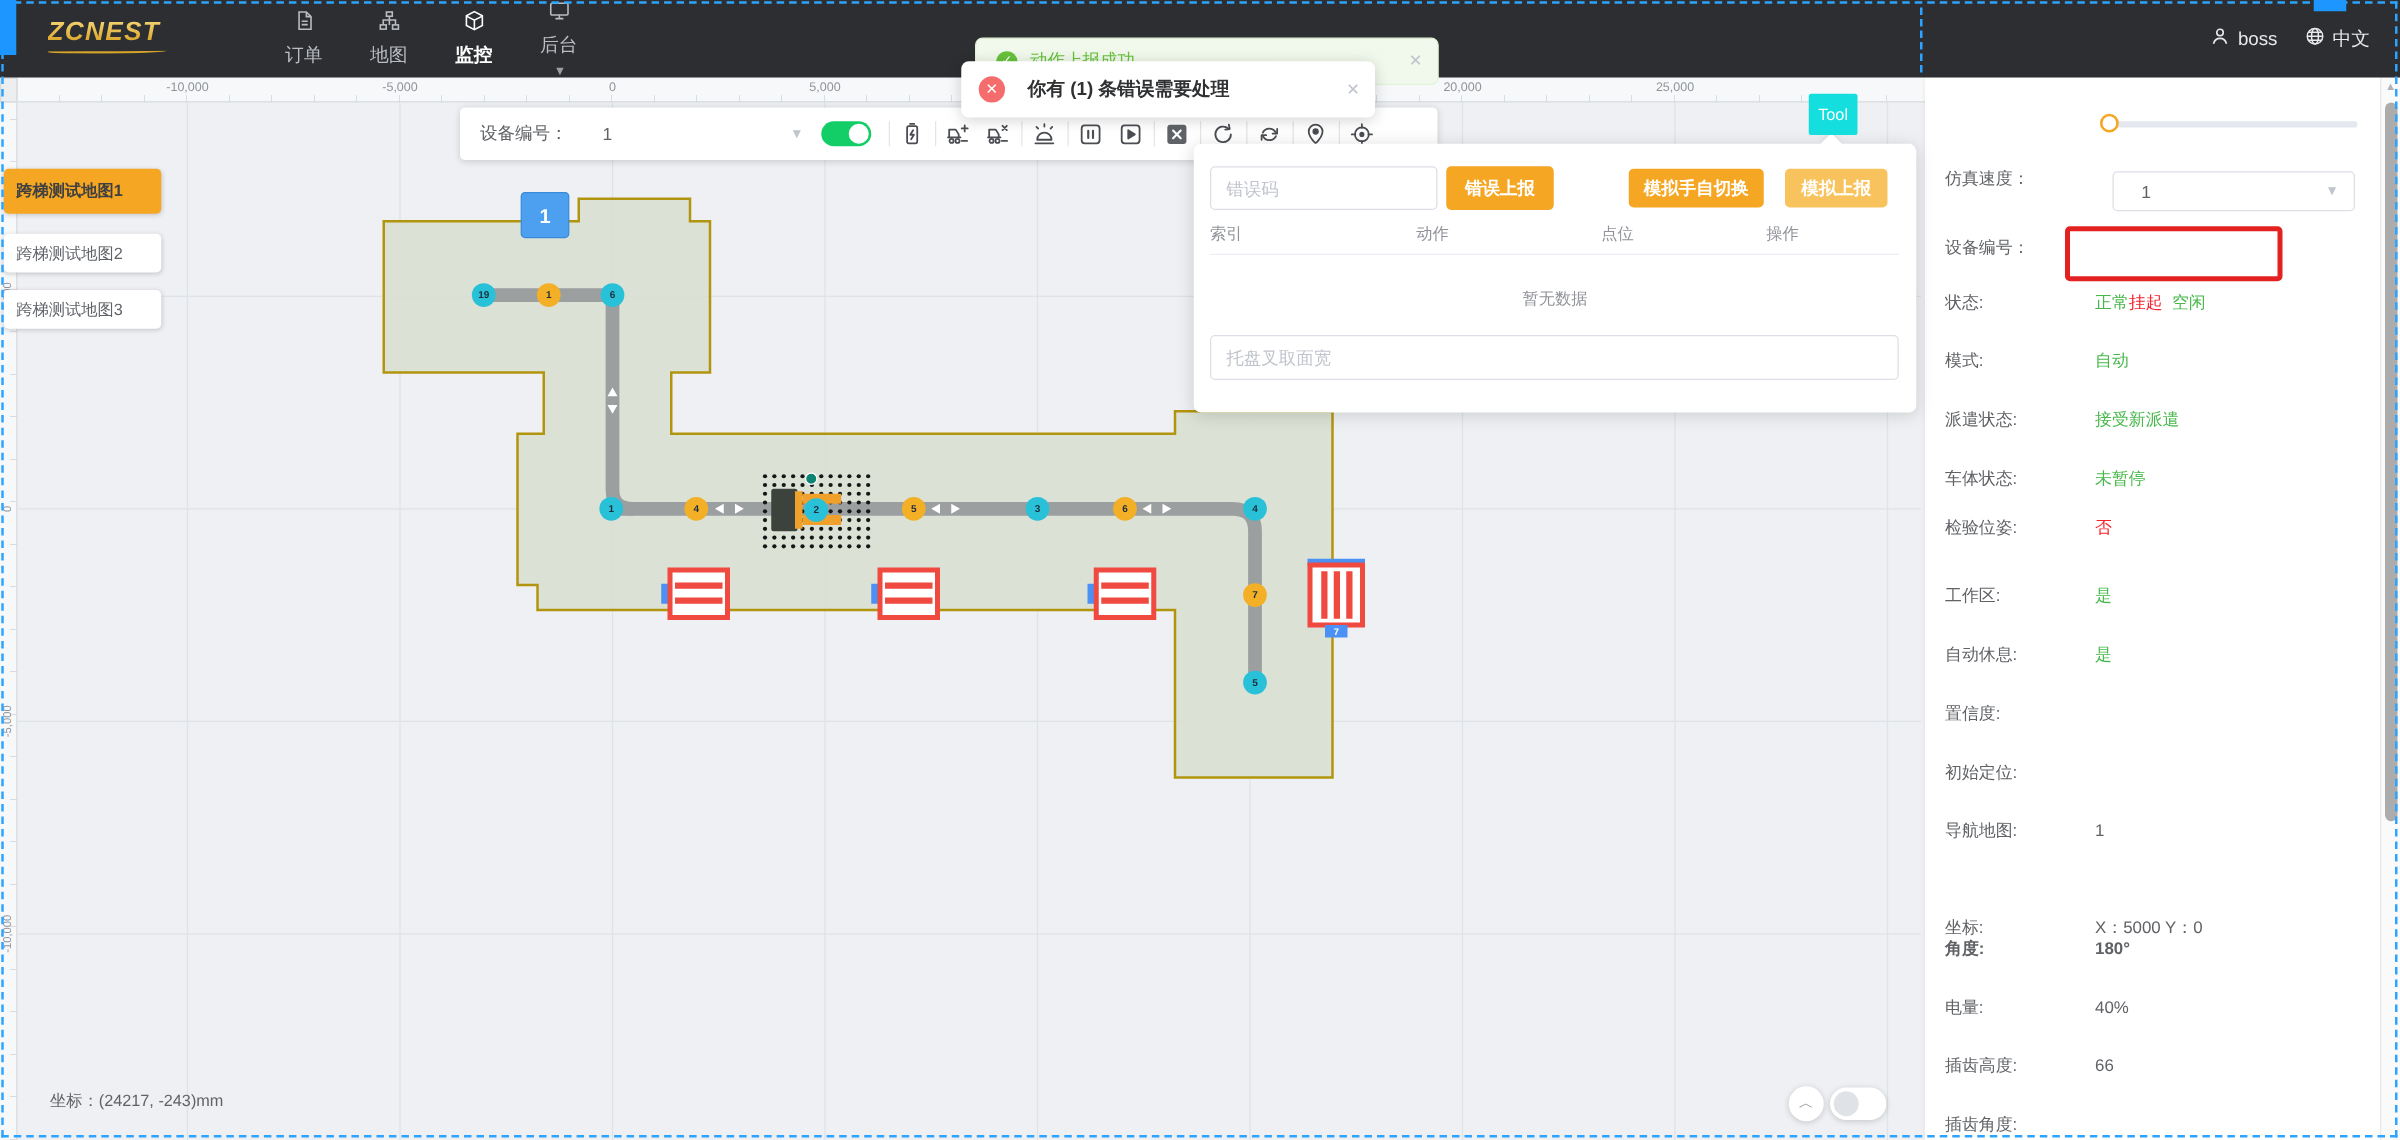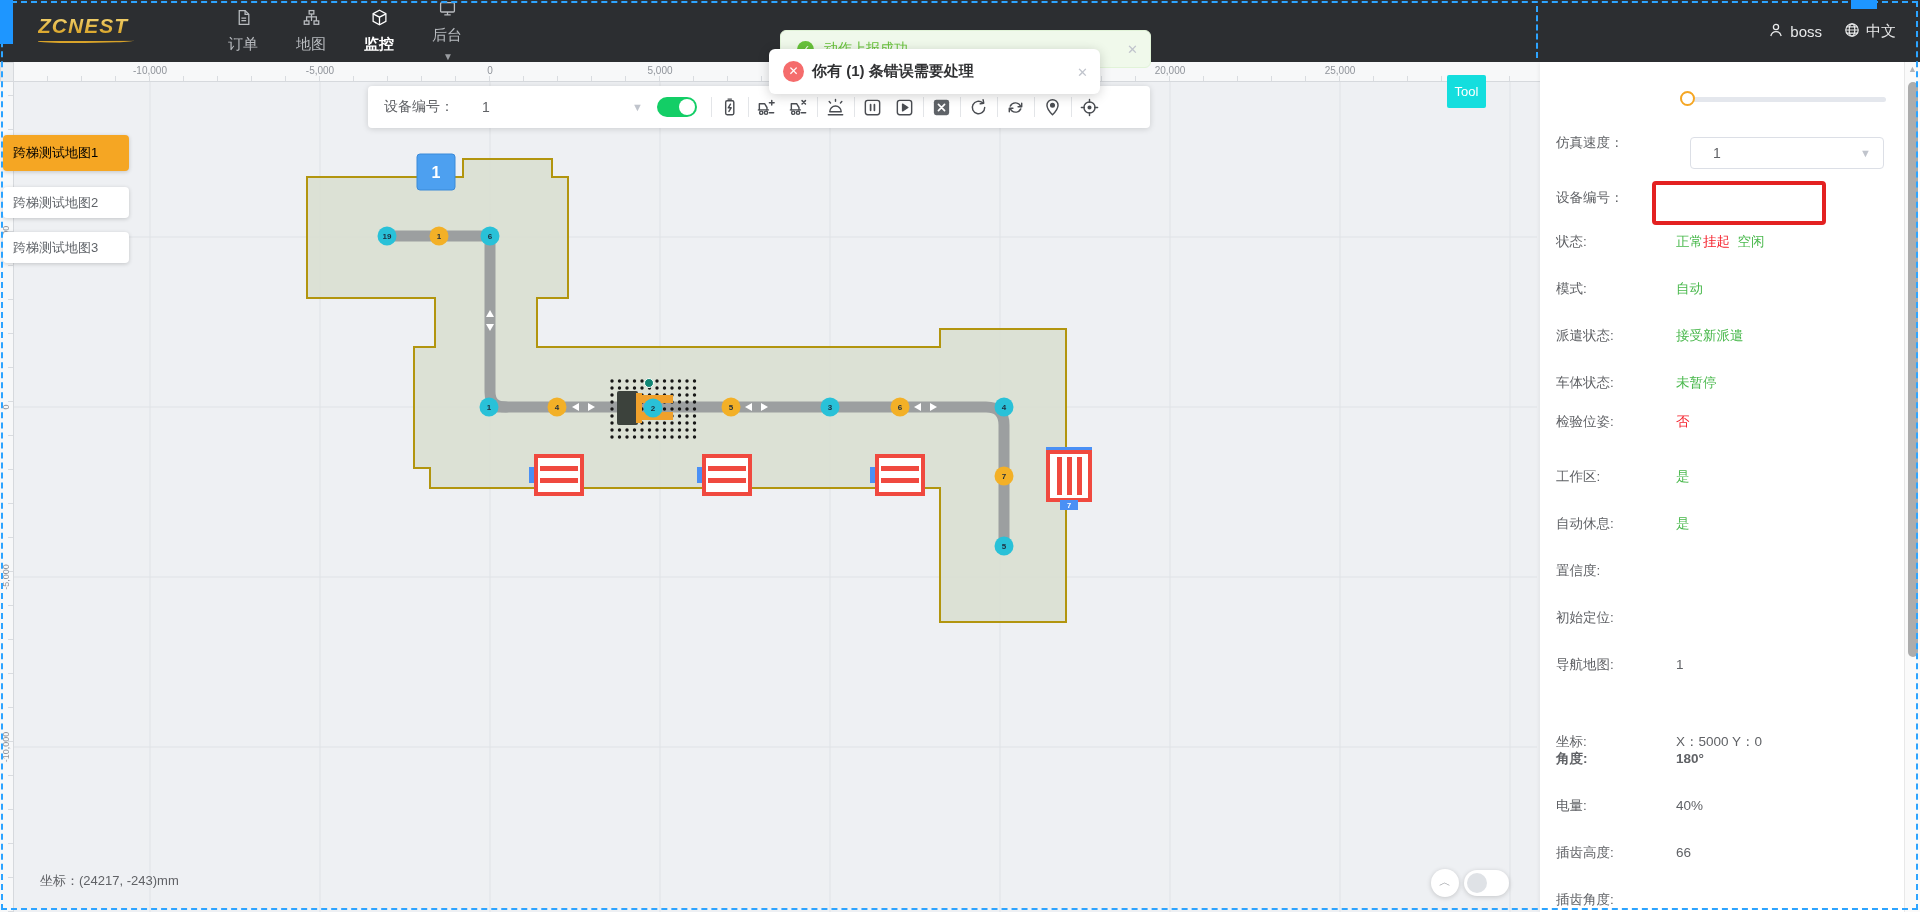--- a/index.html
+++ b/index.html
@@ -36,21 +36,21 @@
   .ruler-left .vlab { position:absolute; left:6px; transform:translate(-50%,-50%) rotate(-90deg); font-size:9px; color:#8f939a; white-space:nowrap; }
   .ruler-corner { position:absolute; left:0; top:62px; width:14px; height:20px; background:#eceef0; border:1px solid #d6d9dd; z-index:6; }
 
   
   #map-svg { position:absolute; left:14px; top:82px; z-index:1; }
 
   
   .map-tabs { position:absolute; left:0; top:128px; z-index:40; }
   .map-tab { position:absolute; left:3px; width:126px; height:31px; background:#ffffff; color:#5f6368;
     font-size:13px; line-height:31px; padding-left:10px; border-radius:4px; box-shadow:0 1px 4px rgba(0,0,0,.18); cursor:pointer; white-space:nowrap; }
-  .map-tab.active { background:#f5a623; color:#000000; font-weight:normal; height:36px; line-height:36px; }
+  .map-tab.active { background:#f5a623; color:#404040; font-weight:bold; height:36px; line-height:36px; }
 
   
   .toolbar { position:absolute; left:368px; top:86px; width:782px; height:42px; background:#ffffff; border-radius:4px;
     box-shadow:0 1px 6px rgba(0,0,0,.15); display:flex; align-items:center; z-index:30; }
   .tb-label { margin-left:16px; font-size:14px; color:#606266; }
   .tb-value { margin-left:28px; font-size:14px; color:#606266; width:150px; }
   .tb-chevron { color:#c0c4cc; font-size:11px; margin-right:14px; }
   .tb-toggle { width:40px; height:20px; border-radius:10px; background:#13ce66; position:relative; cursor:pointer; flex:0 0 auto; }
   .tb-toggle .knob { position:absolute; right:2px; top:2px; width:16px; height:16px; border-radius:8px; background:#fff; }
   .tb-icons { display:flex; align-items:center; margin-left:12px; }
@@ -60,21 +60,21 @@
 
   
   .toast { position:absolute; border-radius:6px; display:flex; align-items:center; z-index:70; }
   .toast-success { left:780px; top:30px; width:371px; height:38px; background:#f0f9eb; border:1px solid #e1f3d8; z-index:65; }
   .toast-success .t-icon { margin-left:16px; width:17px; height:17px; border-radius:50%; background:#67c23a; color:#fff;
     font-size:11px; line-height:17px; text-align:center; flex:0 0 auto; }
   .toast-success .t-text { margin-left:10px; font-size:14px; color:#67c23a; }
   .toast-error { left:769px; top:49px; width:331px; height:45px; background:#ffffff; box-shadow:0 2px 12px rgba(0,0,0,.18); }
   .toast-error .t-icon { margin-left:14px; width:21px; height:21px; border-radius:50%; background:#f56c6c; color:#fff;
     font-size:12px; line-height:21px; text-align:center; font-weight:bold; flex:0 0 auto; }
-  .toast-error .t-text { margin-left:8px; font-size:15px; font-weight:bold; color:#303133; }
+  .toast-error .t-text { margin-left:18px; font-size:15px; font-weight:bold; color:#303133; }
   .t-close { position:absolute; right:12px; top:50%; transform:translateY(-50%); color:#c0c4cc; font-size:13px; cursor:pointer; }
 
   
   .tool-btn { position:absolute; left:1447px; top:75px; width:39px; height:33px; background:#14dede; color:#ffffff;
     font-size:13px; display:flex; align-items:center; justify-content:center; z-index:60; cursor:pointer; border-radius:2px; }
 
   
   .error-panel { position:absolute; left:955px; top:115px; width:578px; height:215px; background:#ffffff; border-radius:6px;
     box-shadow:0 2px 14px rgba(0,0,0,.15); z-index:50; }
   .ep-arrow { position:absolute; right:62px; top:-6px; width:12px; height:12px; background:#fff; transform:rotate(45deg);
@@ -545,20 +545,36 @@
     <span class="t-close">✕</span>
   </div>
   <div class="toast toast-error">
     <span class="t-icon">✕</span>
     <span class="t-text">你有 (1) 条错误需要处理</span>
     <span class="t-close">✕</span>
   </div>
 
   <div class="tool-btn">Tool</div>
 
+  <div class="error-panel">
+    <div class="ep-arrow"></div>
+    <input id="ep-code" class="ep-input" placeholder="错误码" style="">
+    <button id="ep-report" class="ep-btn">错误上报</button>
+    <button id="ep-manual" class="ep-btn">模拟手自切换</button>
+    <button id="ep-sim" class="ep-btn">模拟上报</button>
+    <div class="ep-headers" id="ep-headers">
+        <span>索引</span>
+        <span>动作</span>
+        <span>点位</span>
+        <span>操作</span>
+      </div>
+    <div class="ep-divider"></div>
+    <div class="ep-empty">暂无数据</div>
+    <input id="ep-pallet" class="ep-input" placeholder="托盘叉取面宽" style="">
+  </div>
 
   <div class="right-panel">
     <div class="rp-row" style="top:28px;">
       <span class="rp-label">仿真速度：</span>
     </div>
     <div class="rp-slider">
         <span class="knob"></span>
       </div>
     <div class="rp-row" style="top:83px;">
       <span class="rp-label">设备编号：</span>

